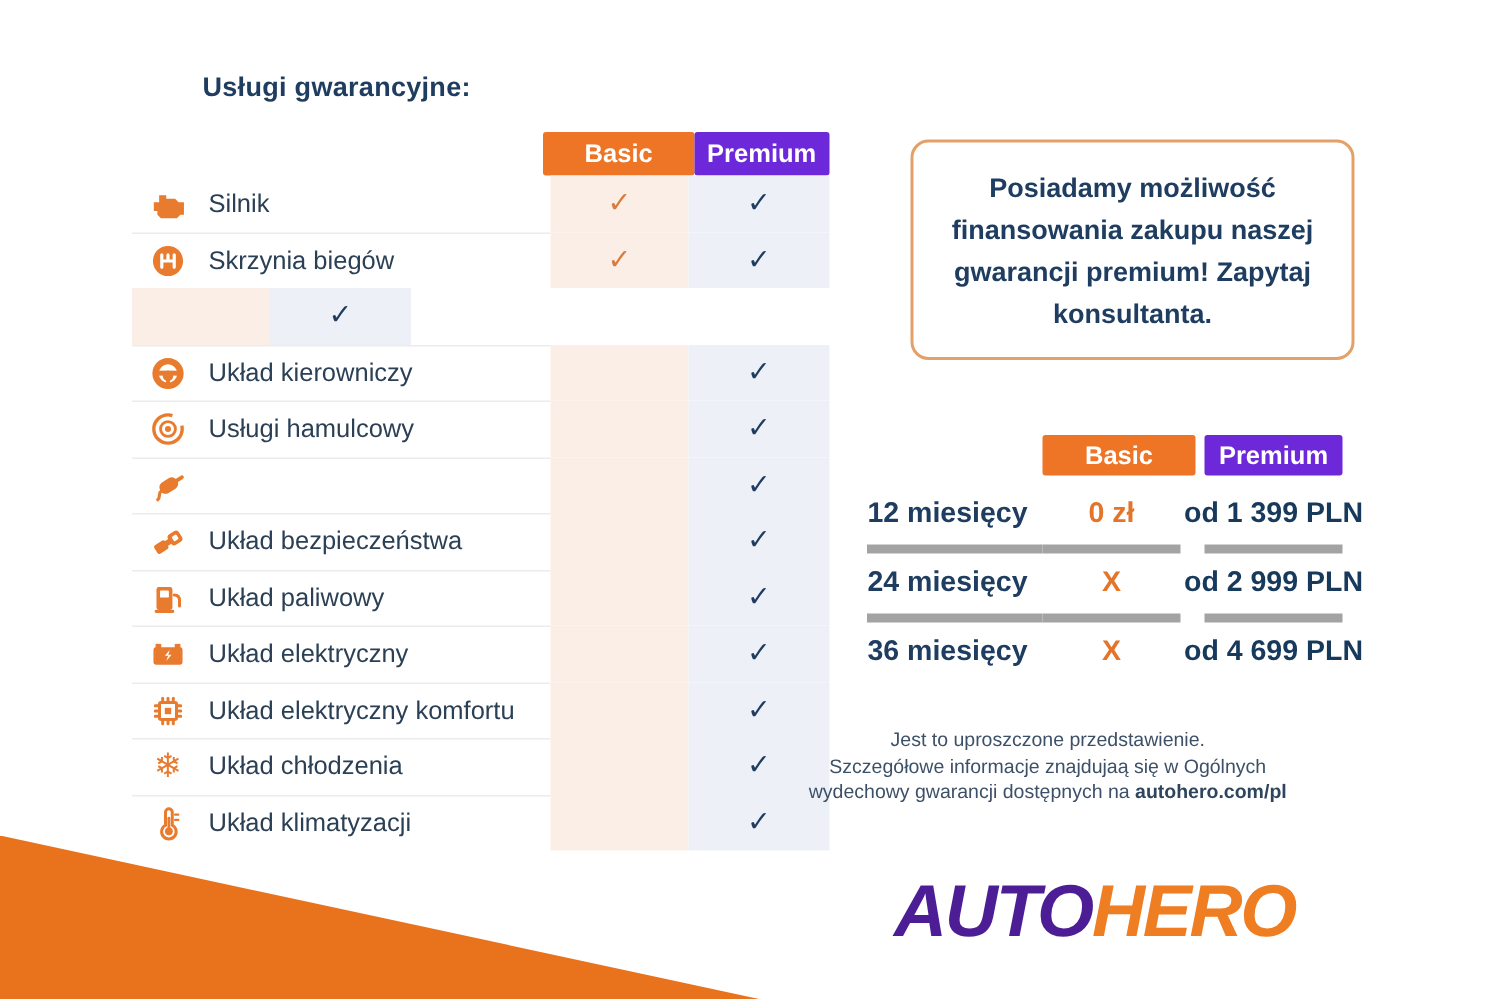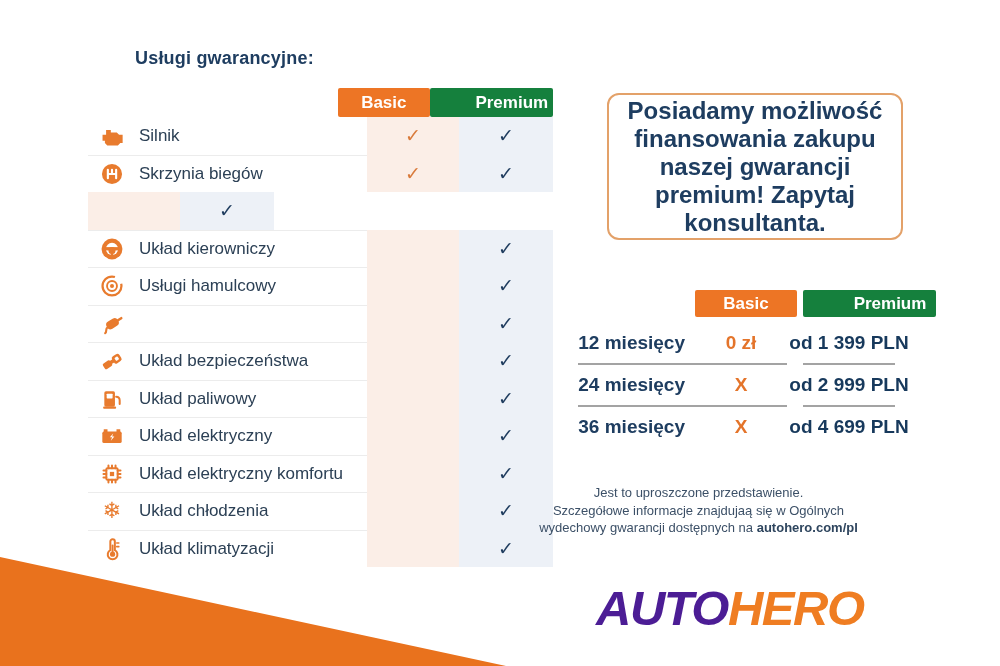--- a/index.html
+++ b/index.html
@@ -10,46 +10,46 @@
          clip-path:polygon(0 0,100% 100%,0 100%);}
   
   .title{position:absolute;left:99px;top:48px;font-size:18px;font-weight:800;color:#1E3D60;letter-spacing:.2px;margin-left:36px;}
   
   .wtable{position:absolute;left:88px;top:88px;width:465px;}
   .whead{display:flex;height:29px;}
   .whead .spacer{width:279px;}
   .badge{display:flex;align-items:center;justify-content:center;color:#fff;font-weight:bold;
          font-size:17px;border-radius:2px;}
   .badge.basic{background:#ED7525;width:102px;}
-  .badge.premium{background:#15803d;width:92px;padding-left:41px;}
+  .badge.premium{background:#6d28d9;width:92px;}
   .wrow{display:flex;height:37.5px;align-items:stretch;}
   .row-left{display:flex;align-items:center;flex:1;min-width:0;}
   .wrow + .wrow .row-left{border-top:1px solid #ECECEC;}
   .icon-cell{width:26px;height:26px;margin-left:11px;flex:none;display:flex;align-items:center;justify-content:center;}
   .icon-cell svg{width:26px;height:26px;display:block;}
   .wlabel{margin-left:14px;font-size:17px;color:#2C4055;white-space:nowrap;}
   .cell{width:92px;flex:none;display:flex;align-items:center;justify-content:center;}
   .cell.basic{background:#FBEEE7;}
   .cell.premium{width:94px;background:#EDF1F7;}
   .check{font-family:"DejaVu Sans",sans-serif;font-size:19px;font-weight:bold;line-height:1;}
   .check.orange{color:#D97B3C;}
   .check.navy{color:#1F3C5E;}
   
   .fin-box{position:absolute;left:607px;top:93px;width:296px;height:147px;box-sizing:border-box;
            border:2px solid #E3A169;border-radius:12px;display:flex;align-items:center;justify-content:center;
-           text-align:center;padding:0 16px;font-size:24px;line-height:28px;font-weight:bold;color:#1E3D60;}
+           text-align:center;padding:0 16px;font-size:18px;line-height:28px;font-weight:bold;color:#1E3D60;}
   
   .ptable{position:absolute;left:578px;top:290px;display:grid;
           grid-template-columns:117px 92px 16px 92px;grid-auto-rows:auto;}
   .phead{height:27px;margin-bottom:6px;}
   .pcell{display:flex;align-items:center;height:40px;font-size:19px;font-weight:bold;white-space:nowrap;}
   .pcell.label{justify-content:flex-end;padding-right:10px;color:#1E3D60;}
   .pcell.bval{justify-content:center;color:#E4742A;}
   .pcell.pval{justify-content:center;color:#17395C;}
-  .pcell.bordered{border-bottom:2px solid #a3a3a3;}
+  .pcell.bordered{border-bottom:6px solid #a3a3a3;}
   .gapcell{height:40px;}
   
   .disclaimer{position:absolute;left:520px;top:484px;width:357px;text-align:center;
               font-size:13px;line-height:17.5px;color:#3C5067;}
   .disclaimer b{color:#2E455E;}
   
   .logo{position:absolute;left:596px;top:580px;font-size:49px;font-weight:bold;font-style:italic;
         letter-spacing:-1.5px;white-space:nowrap;}
   .logo .p1{color:#4c1d95;}
   .logo .p2{color:#EF7D22;}

